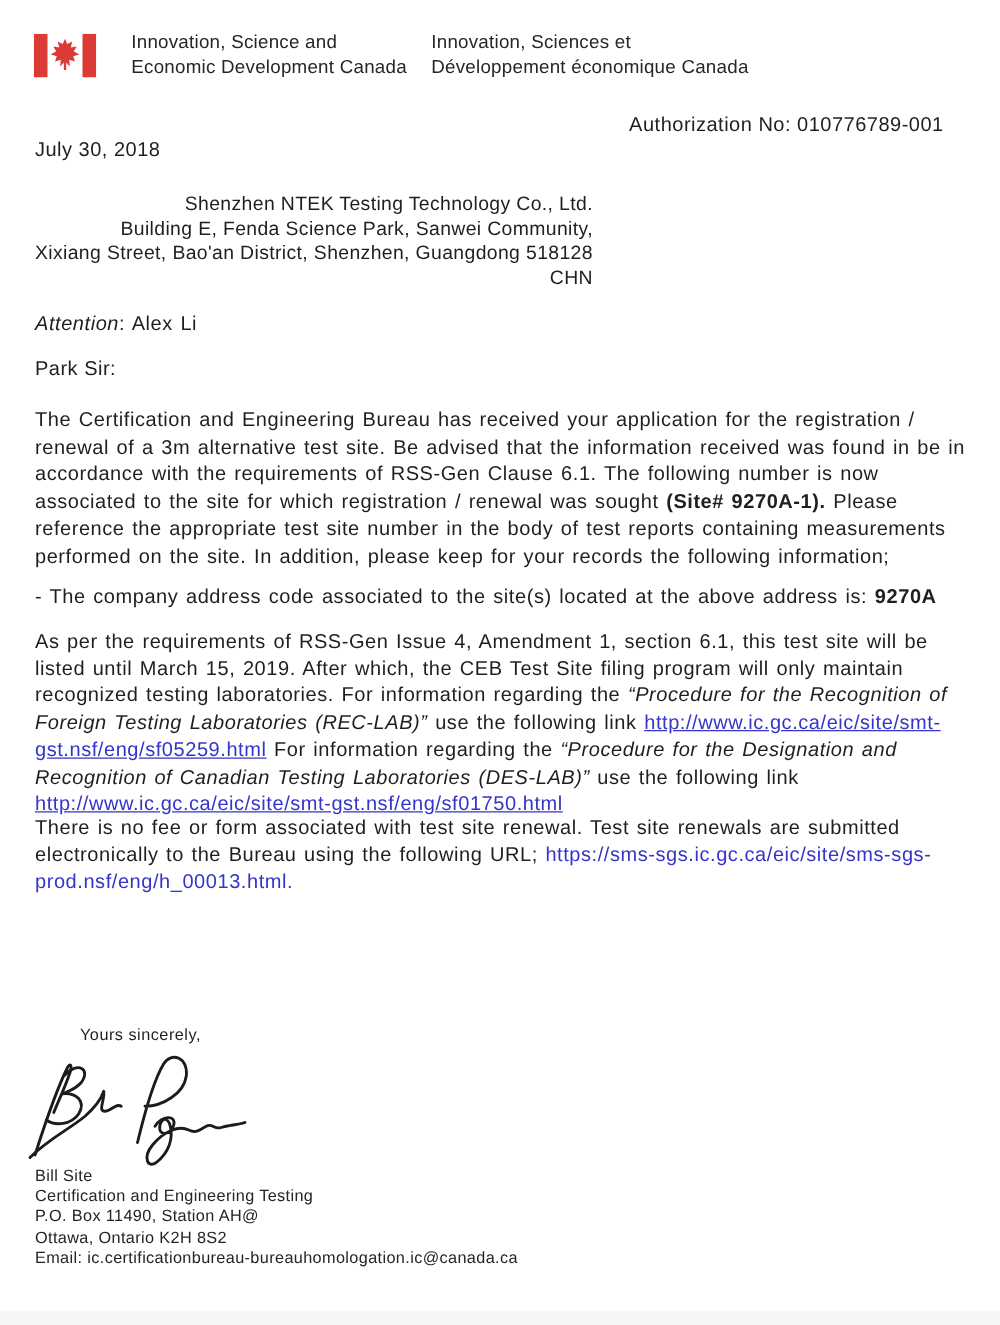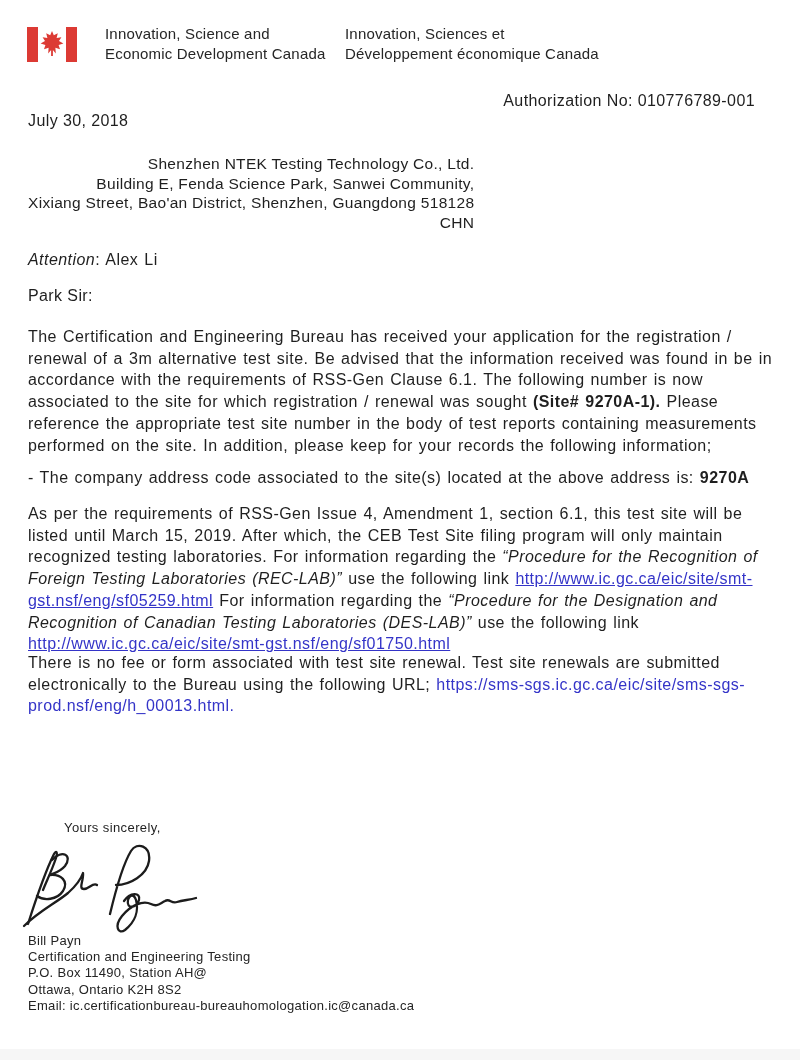--- a/index.html
+++ b/index.html
@@ -105,21 +105,21 @@
 
   <svg class="signature" viewBox="0 0 210 95" aria-hidden="true" fill="none" stroke="currentColor" stroke-width="2.3" stroke-linecap="round" stroke-linejoin="round">
     <path d="M10,80 C17,58 27,28 36,10 C38,6 40,8 38,14 C34,26 29,36 25,46"></path>
     <path d="M34,16 C44,5 55,11 47,22 C42,28 36,29 32,31 C43,30 51,37 45,47 C39,56 26,57 19,52"></path>
     <path d="M6,82 C21,67 38,59 50,49 C59,41 63,35 65,29 C66,36 60,45 66,45 C71,45 75,38 79,41"></path>
     <path d="M92,70 C98,45 105,20 113,7 C119,-3 133,2 131,17 C129,31 112,41 98,41"></path>
     <path d="M106,57 C112,48 123,48 121,56 C119,64 108,66 110,56 C112,50 116,50 118,56 C121,67 117,78 107,86 C100,91 96,82 104,72 C113,61 125,56 133,60 C139,63 141,60 147,57 C152,54 153,60 159,58 C165,56 172,56 178,54"></path>
   </svg>
 
   <div class="signer">
-      <div>Bill Payn</div>
+      <div>Bill Site</div>
       <div>Certification and Engineering Testing</div>
       <div>P.O. Box 11490, Station AH@</div>
       <div>Ottawa, Ontario K2H 8S2</div>
       <div>Email: ic.certificationbureau-bureauhomologation.ic@canada.ca</div>
     </div>
 
   <div class="page-edge"></div>
 </div>
 
 </body></html>

